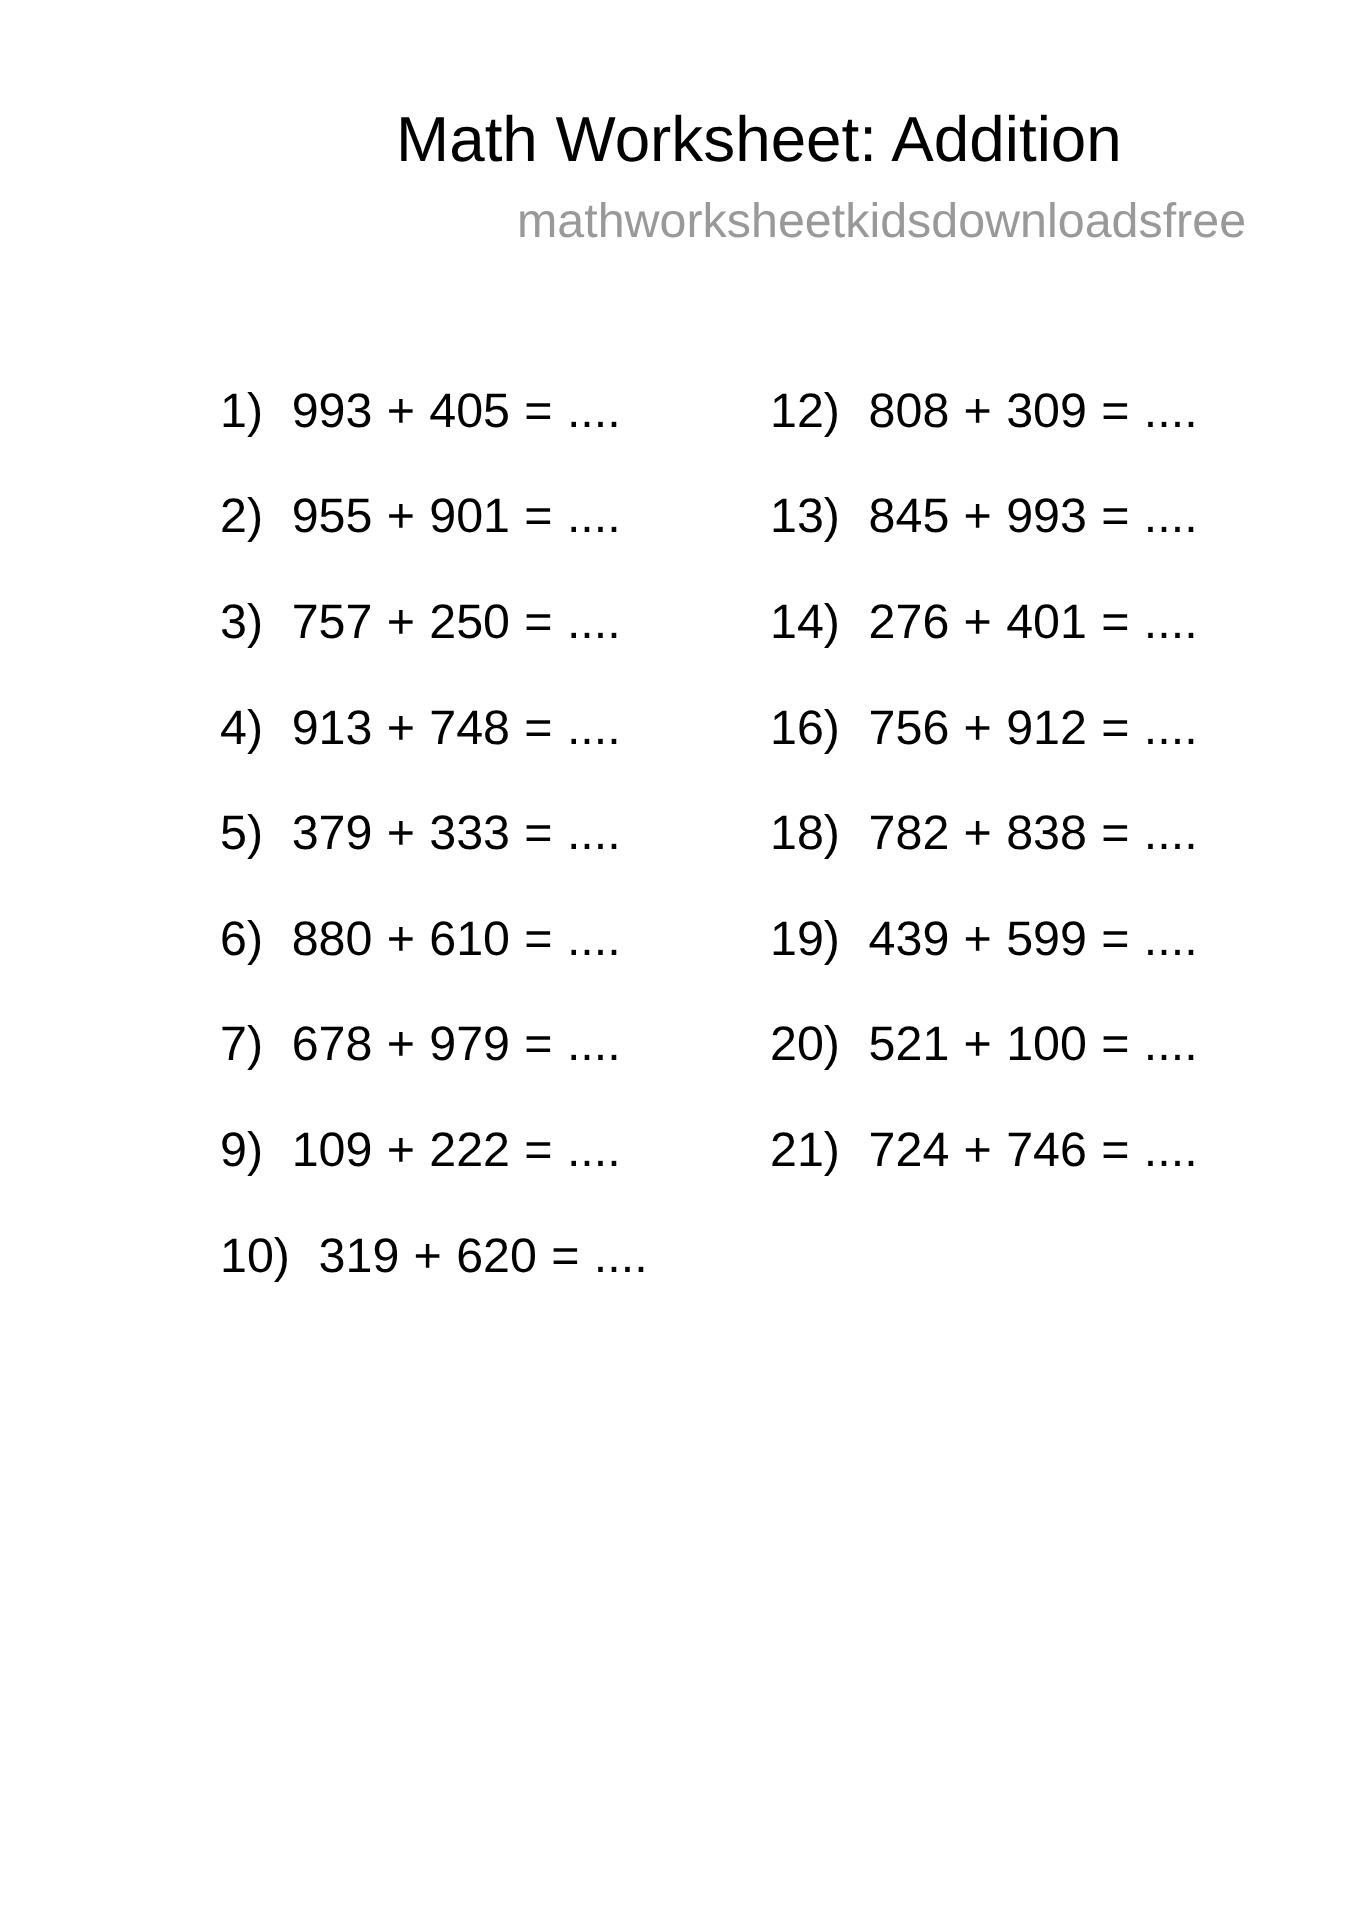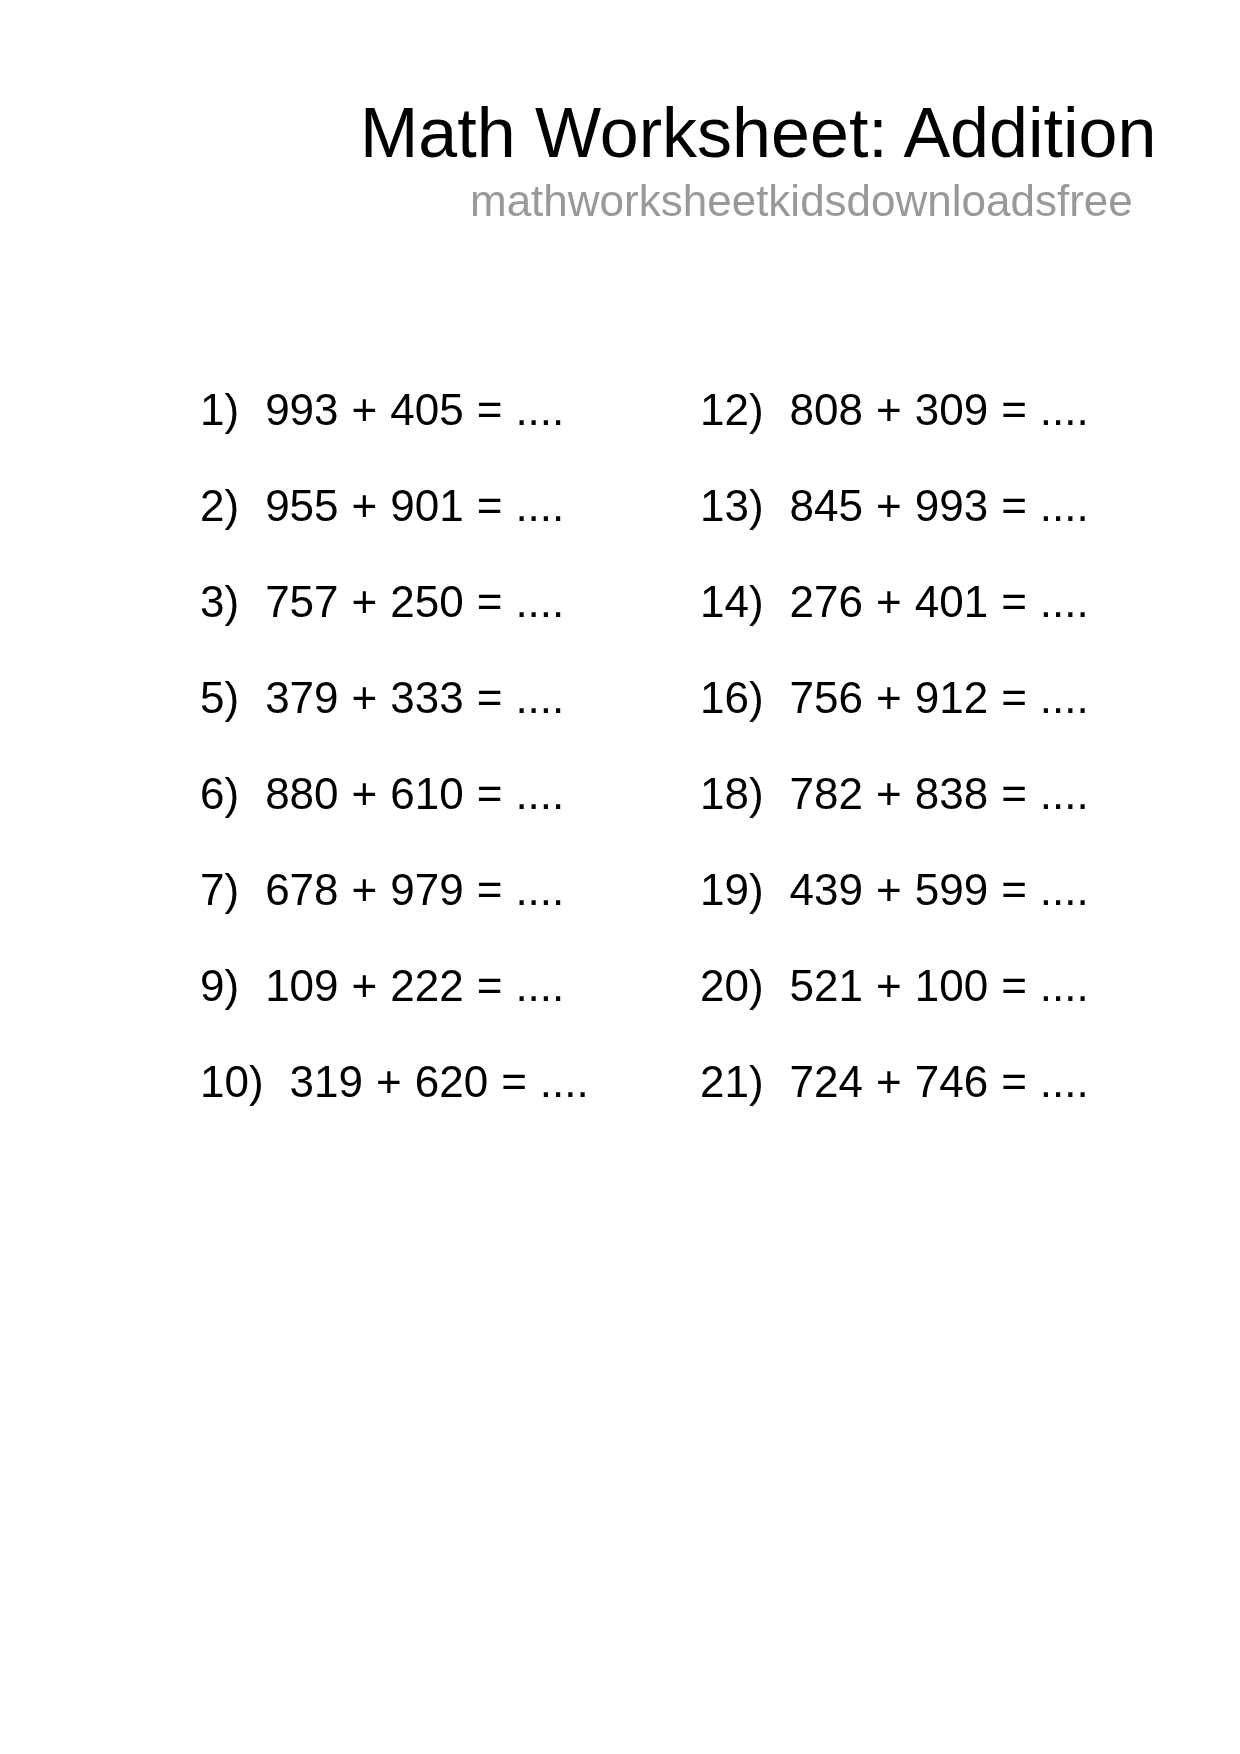--- a/index.html
+++ b/index.html
@@ -12,38 +12,37 @@
     height: 1754px;
     position: relative;
     font-family: "Liberation Sans", sans-serif;
     color: #000000;
     overflow: hidden;
   }
   .page-title {
     position: absolute;
     left: 360px;
     top: 98px;
-    font-size: 70px;
+    font-size: 58px;
     line-height: 1;
     color: #000000;
     white-space: nowrap;
   }
   .page-subtitle {
     position: absolute;
     left: 470px;
     top: 179px;
     font-size: 44px;
     line-height: 1;
     color: #999999;
     white-space: nowrap;
   }
   .col {
     position: absolute;
     top: 352px;
-    margin-top: 36px;
   }
   #col-left  { left: 200px; }
   #col-right { left: 700px; }
   .row {
     height: 44px;
     line-height: 44px;
     margin-bottom: 52px;
     font-size: 44px;
     white-space: nowrap;
   }
@@ -63,20 +62,23 @@
   </div>
 
   <div class="row">
     <span class="num">2)</span><span class="a">955</span><span class="op">+</span><span class="b">901</span><span class="eq">=</span><span class="blank">....</span>
   </div>
 
   <div class="row">
     <span class="num">3)</span><span class="a">757</span><span class="op">+</span><span class="b">250</span><span class="eq">=</span><span class="blank">....</span>
   </div>
 
+  <div class="row">
+    <span class="num">4)</span><span class="a">913</span><span class="op">+</span><span class="b">748</span><span class="eq">=</span><span class="blank">....</span>
+  </div>
 
   <div class="row">
     <span class="num">5)</span><span class="a">379</span><span class="op">+</span><span class="b">333</span><span class="eq">=</span><span class="blank">....</span>
   </div>
 
   <div class="row">
     <span class="num">6)</span><span class="a">880</span><span class="op">+</span><span class="b">610</span><span class="eq">=</span><span class="blank">....</span>
   </div>
 
   <div class="row">

